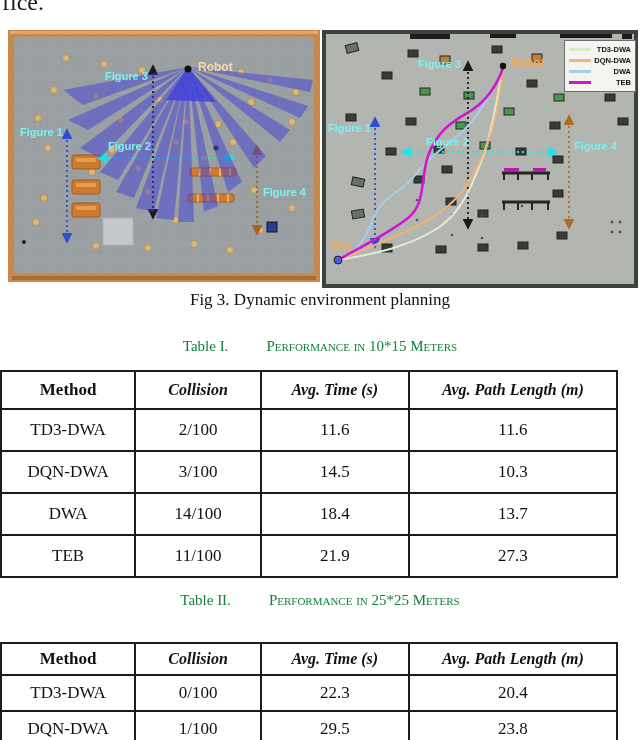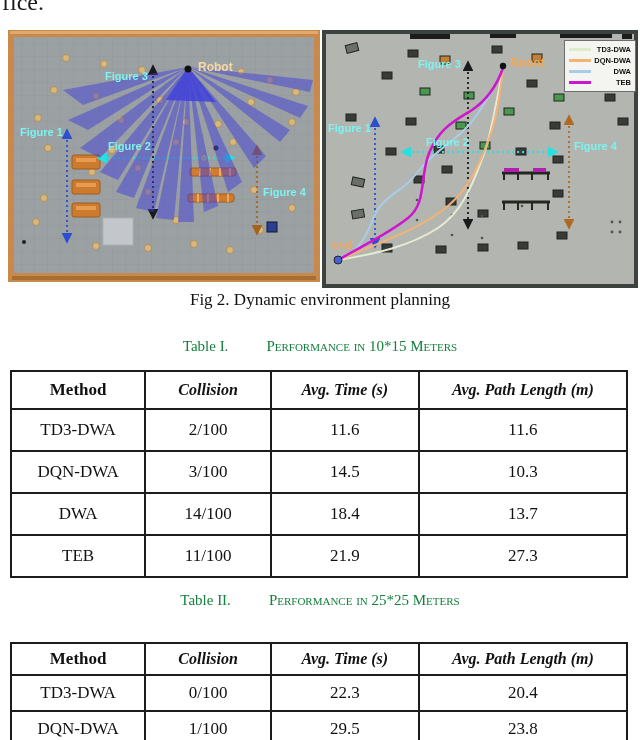--- a/index.html
+++ b/index.html
@@ -16,21 +16,21 @@
   
   .panel{position:absolute;}
   .panel svg{display:block;}
   .flabel{
     position:absolute;white-space:nowrap;
     font:bold 11px "Liberation Sans",sans-serif;
     color:#7ef2f0;
   }
   .flabel.robot-l{color:#f6d9a4;font-size:12px;}
   .flabel.robot-r{color:#f2a855;font-size:12px;}
-  .flabel.end-r{color:#f0a860;font-family:Liberation Mono, monospace;}
+  .flabel.end-r{color:#f0a860;}
   
   .legend{
     position:absolute;top:10px;right:2px;width:72px;
     background:#f4f4f0;border:1px solid #6d6d6d;
     padding:3px 4px;box-sizing:border-box;
   }
   .legend-row{display:flex;align-items:center;height:11px;}
   .legend-row .sw{flex:0 0 22px;height:3px;margin-right:3px;}
   .legend-row .lg-lab{
     flex:1;text-align:right;
@@ -49,21 +49,21 @@
     position:absolute;left:0;width:640px;text-align:center;
     font:15px "Liberation Serif",serif;color:#15803d;
     font-variant:small-caps;
   }
   .tbl-caption .cap-label{margin-right:38px;font-variant:normal;}
   .tbl-caption .cap-title{}
   #t1cap{top:338px;}
   #t2cap{top:592px;}
   
   table.perf{
-    position:absolute;left:10px;width:618px;
+    position:absolute;left:0;width:618px;
     border-collapse:collapse;table-layout:fixed;
     font-family:"Liberation Serif",serif;color:#111;
   }
   #table1{top:370px;}
   #table2{top:642px;}
   table.perf th,table.perf td{
     border:2px solid #1c1c1c;text-align:center;vertical-align:middle;
     padding:0 2px;
   }
   table.perf col.c0{width:21.8%;}
@@ -326,21 +326,21 @@
       <i class="sw dwa"></i>
       <span class="lg-lab">DWA</span>
     </div>
     <div class="legend-row">
       <i class="sw teb"></i>
       <span class="lg-lab">TEB</span>
     </div>
   </div>
 </div>
 
-<div class="fig-caption">Fig 2. Dynamic environment planning</div>
+<div class="fig-caption">Fig 3. Dynamic environment planning</div>
 
 <div class="tbl-caption" id="t1cap">
   <span class="cap-label">Table I.</span><span class="cap-title">Performance in 10*15 Meters</span>
 </div>
 <table class="perf" id="table1">
   <colgroup>
       <col class="c0">
       <col class="c1">
       <col class="c2">
       <col class="c3">

